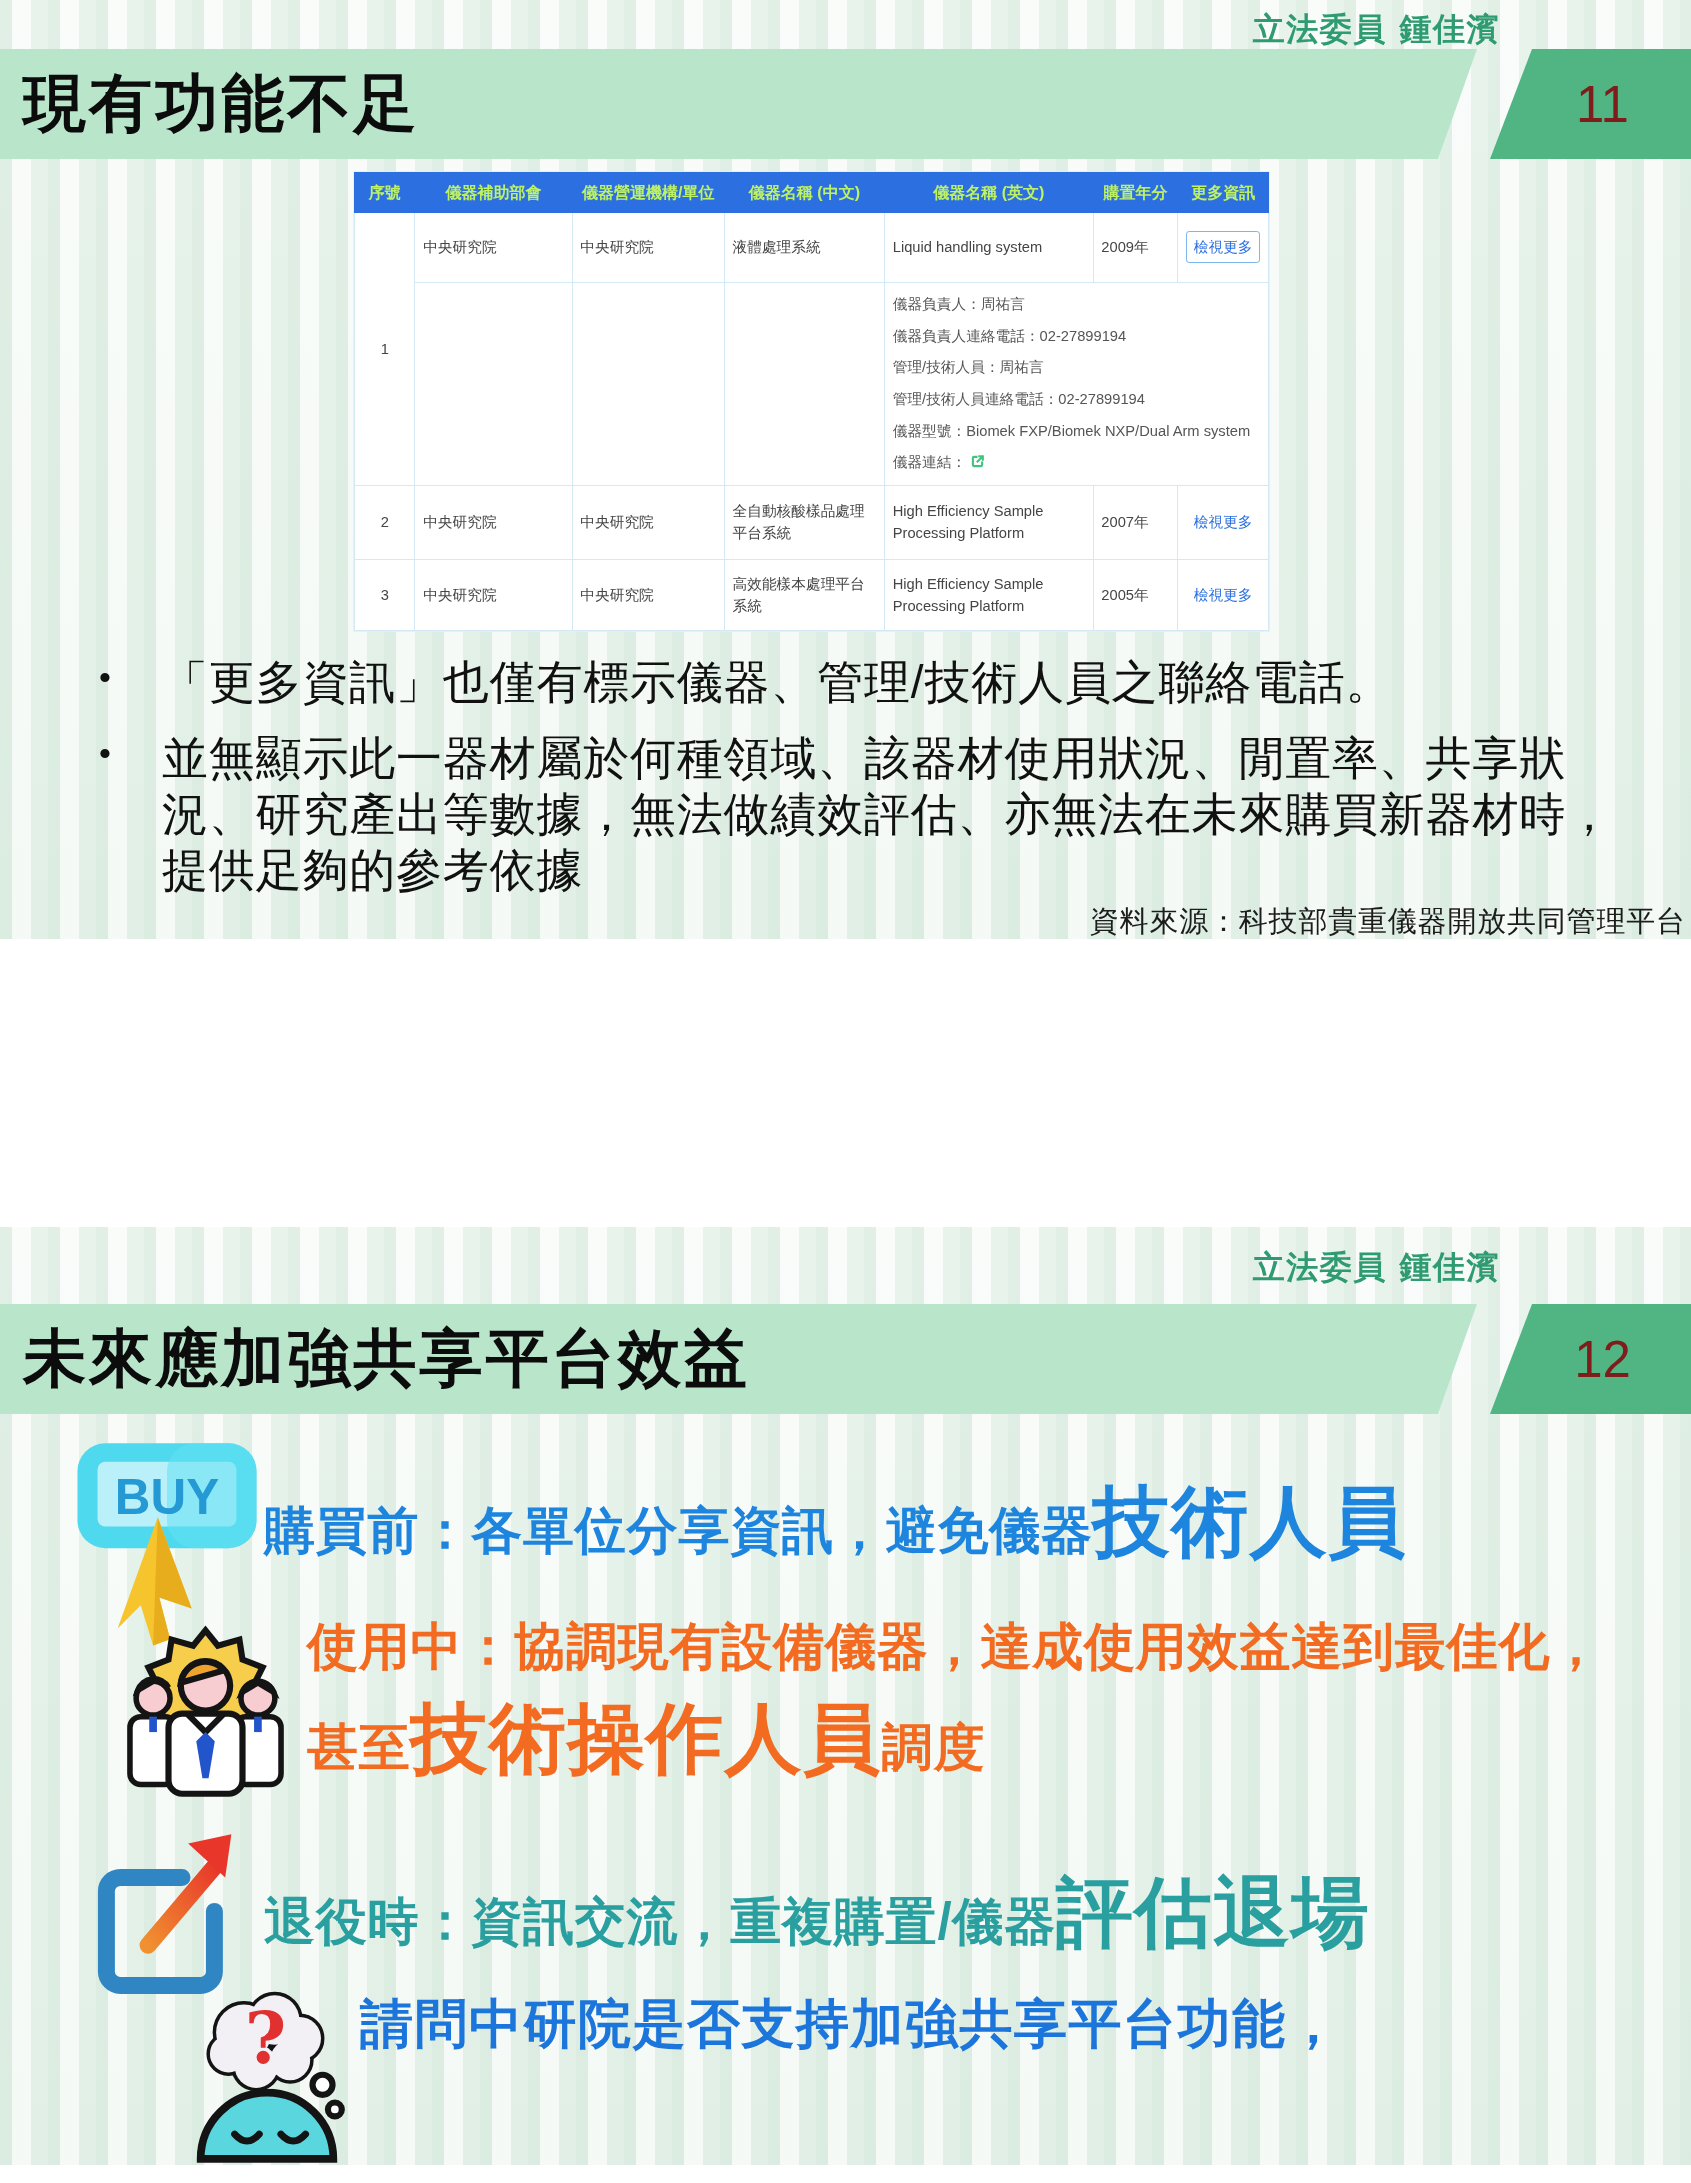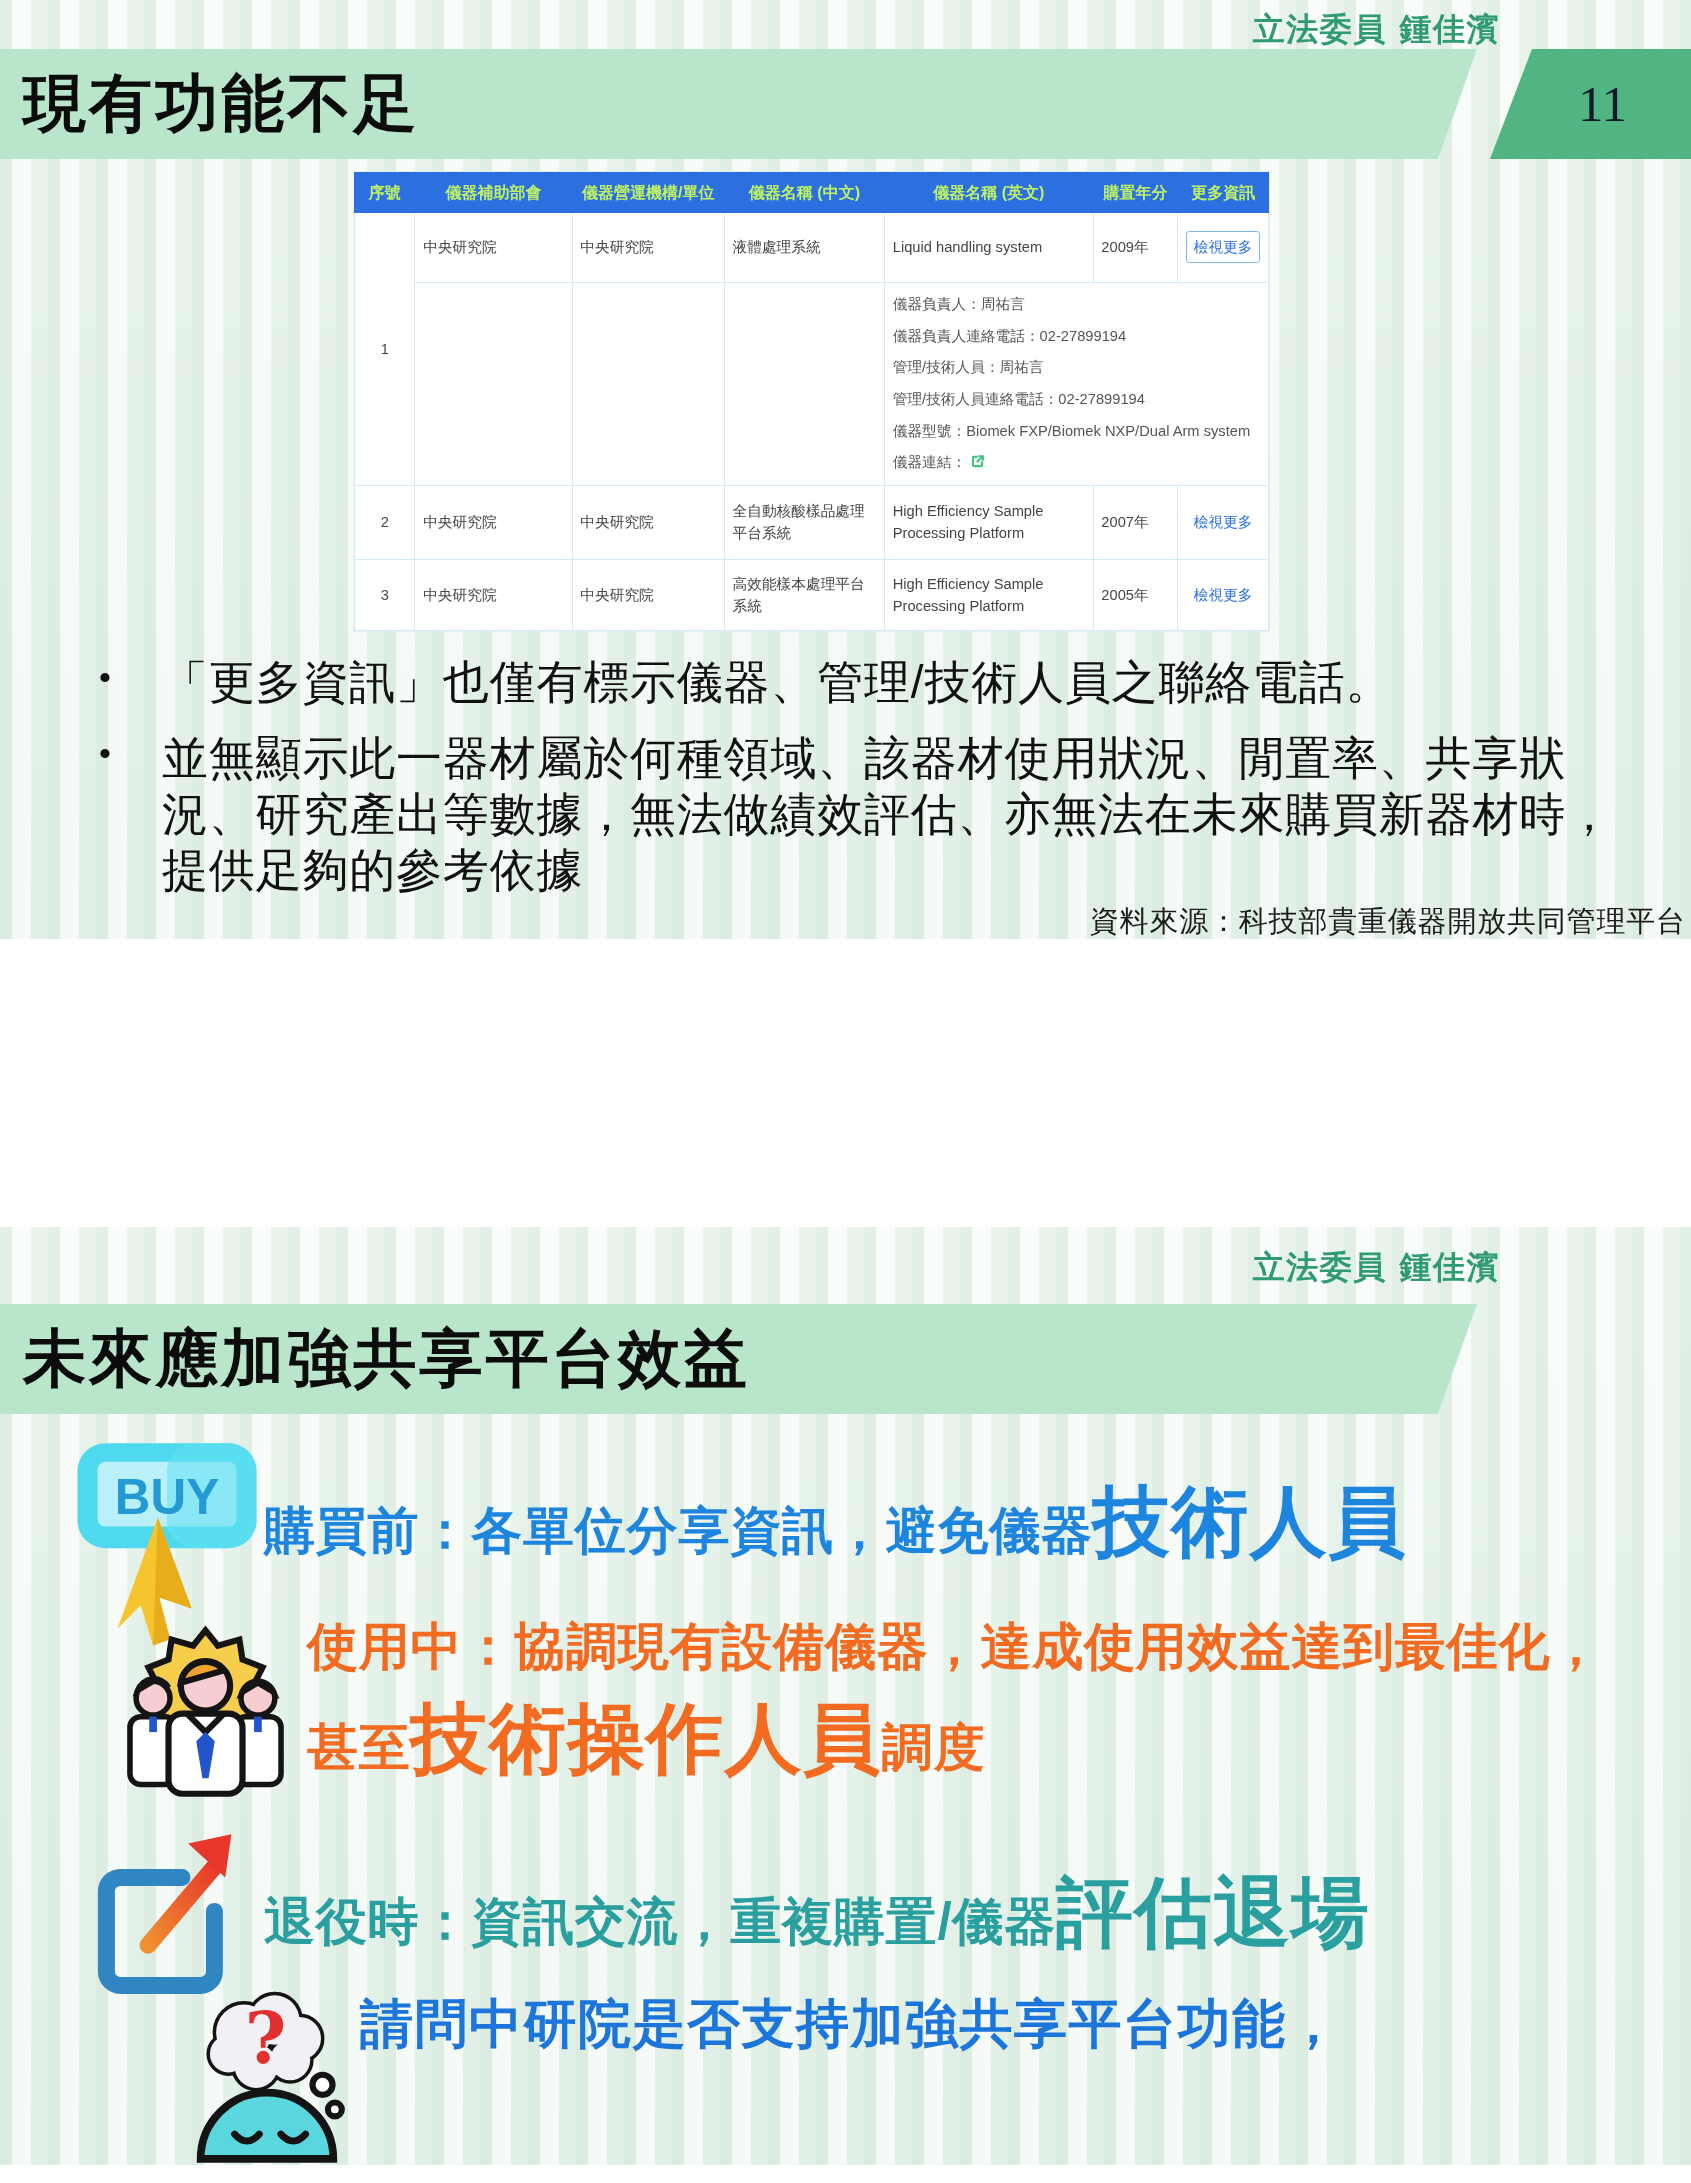--- a/index.html
+++ b/index.html
@@ -38,22 +38,22 @@
     font-weight:bold;font-size:63px;color:#0c0c0c;
     padding-left:23px;letter-spacing:3.1px;white-space:nowrap;
   }
   .page-badge{
     position:absolute;top:49px;right:0;width:202px;height:110px;
     background:var(--badge-green,#50b583);
     clip-path:polygon(42px 0,100% 0,100% 100%,0 100%);
     display:flex;align-items:center;justify-content:center;
   }
   .page-badge span{
-    font-family:Liberation Serif, serif;
-    font-size:51px;color:#0f172a;padding-left:23px;
+    font-family:Liberation Sans, sans-serif;
+    font-size:51px;color:#7f1d1d;padding-left:23px;
   }
 
   
   .shot{
     position:absolute;left:354px;top:172px;width:915px;background:#ffffff;
     box-shadow:0 0 0 0.8px #e3eef6;
   }
   table.inst{border-collapse:collapse;width:100%;table-layout:fixed;background:#fff;}
   table.inst td,table.inst th{border:0.8px solid #d3e9f6;vertical-align:middle;}
   table.inst thead th{
@@ -197,20 +197,23 @@
   </div>
 
   <div class="src-line">資料來源：科技部貴重儀器開放共同管理平台</div>
 </div>
 
 <div class="slide" id="slide2">
   <div class="deck-header" style="top:18.5px;">立法委員 鍾佳濱</div>
   <div class="title-bar" style="top:77px;">
     <span class="slide-title">未來應加強共享平台效益</span>
   </div>
+  <div class="page-badge" style="top:77px;">
+    <span>12</span>
+  </div>
 
   <div class="benefit-row" style="top:207px;height:216px;">
     <div class="row-icon" style="left:71px;top:0;">
       <svg width="192" height="213" viewBox="0 0 124 138">
         <rect x="4" y="6" width="116" height="68" rx="18" fill="#4fd9ee"></rect>
         <rect x="17" y="18" width="90" height="42" rx="5" fill="#b9f0fa"></rect>
         <rect x="62" y="6" width="58" height="68" rx="18" fill="#63e0f2" opacity="0.55"></rect>
         <text x="62" y="52" text-anchor="middle" font-family="Liberation Sans, sans-serif" font-weight="bold" font-size="32" fill="#2499d4">BUY</text>
         <polygon points="56,54 30,126 45,111 53,137 64,133 57,106 78,113" fill="#f6c42d"></polygon>
         <polygon points="56,54 53,137 64,133 57,106 78,113" fill="#e8ad1c"></polygon>

